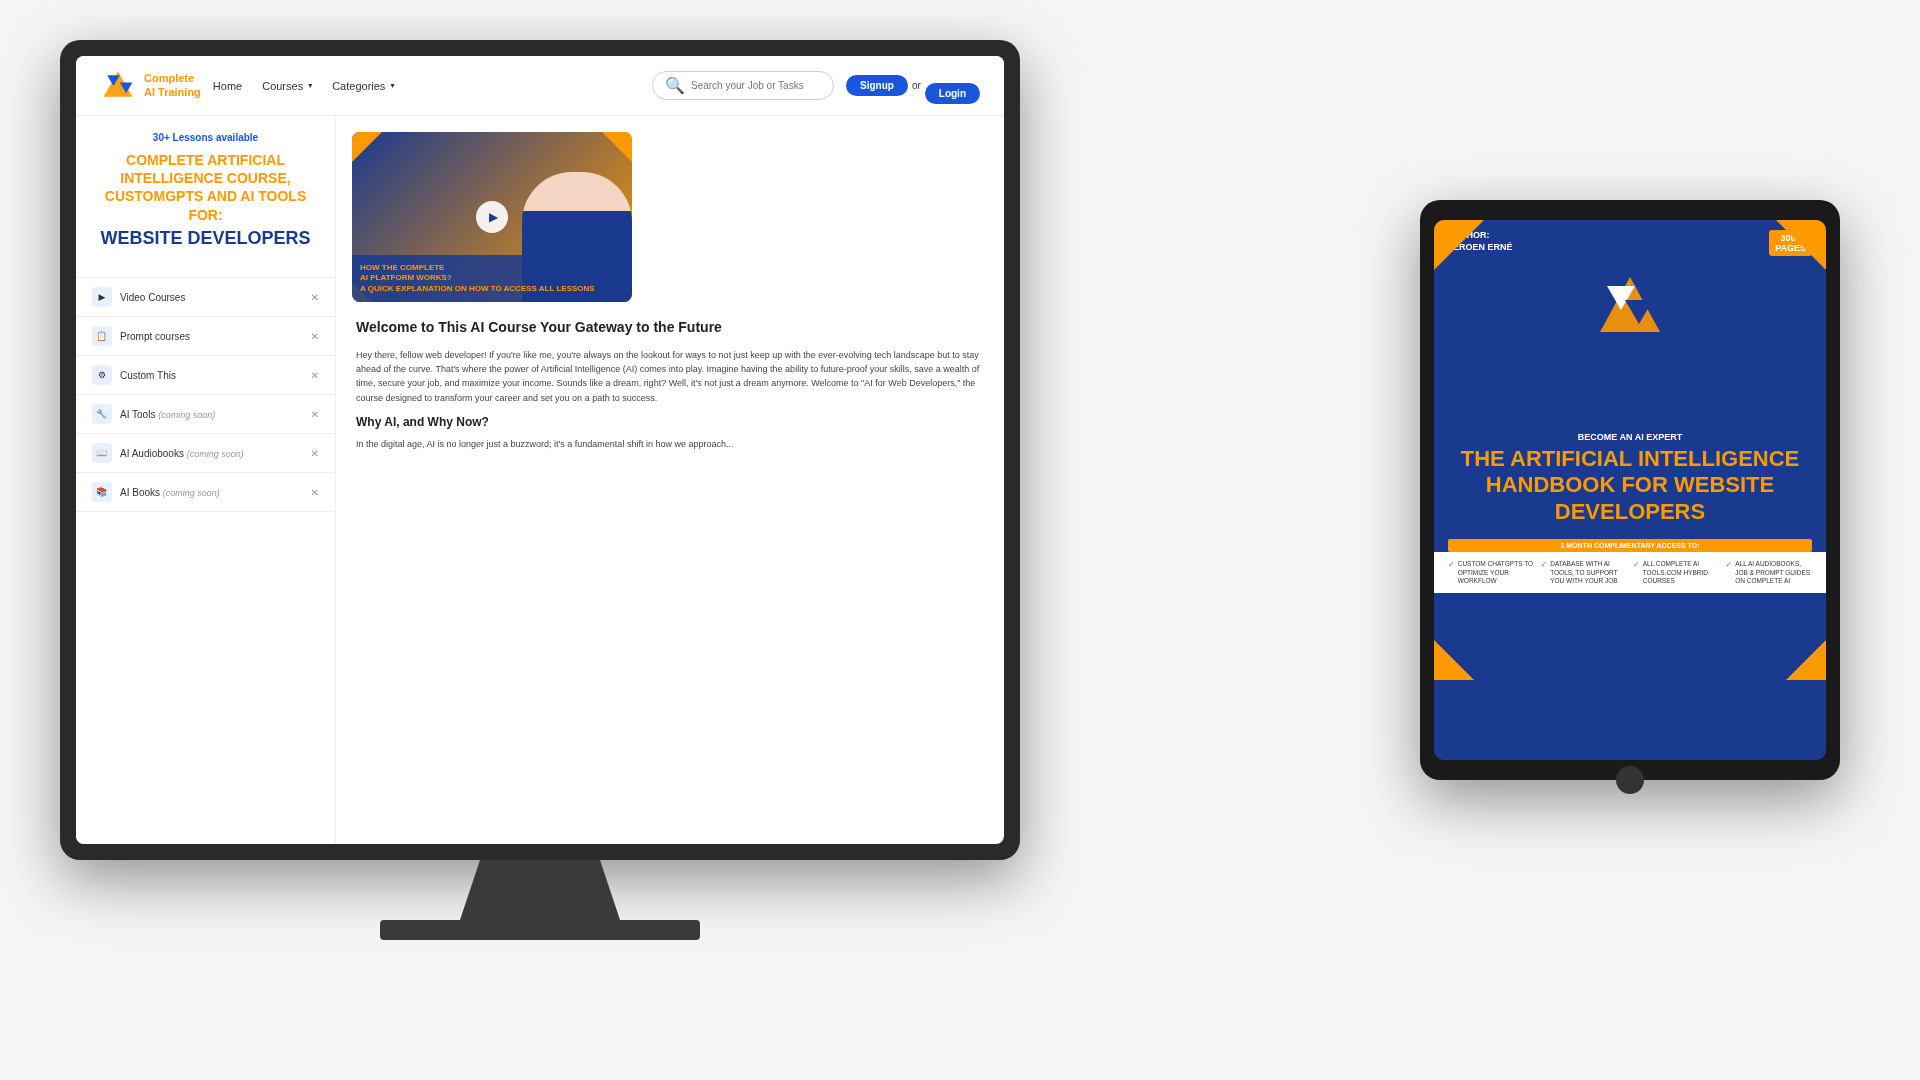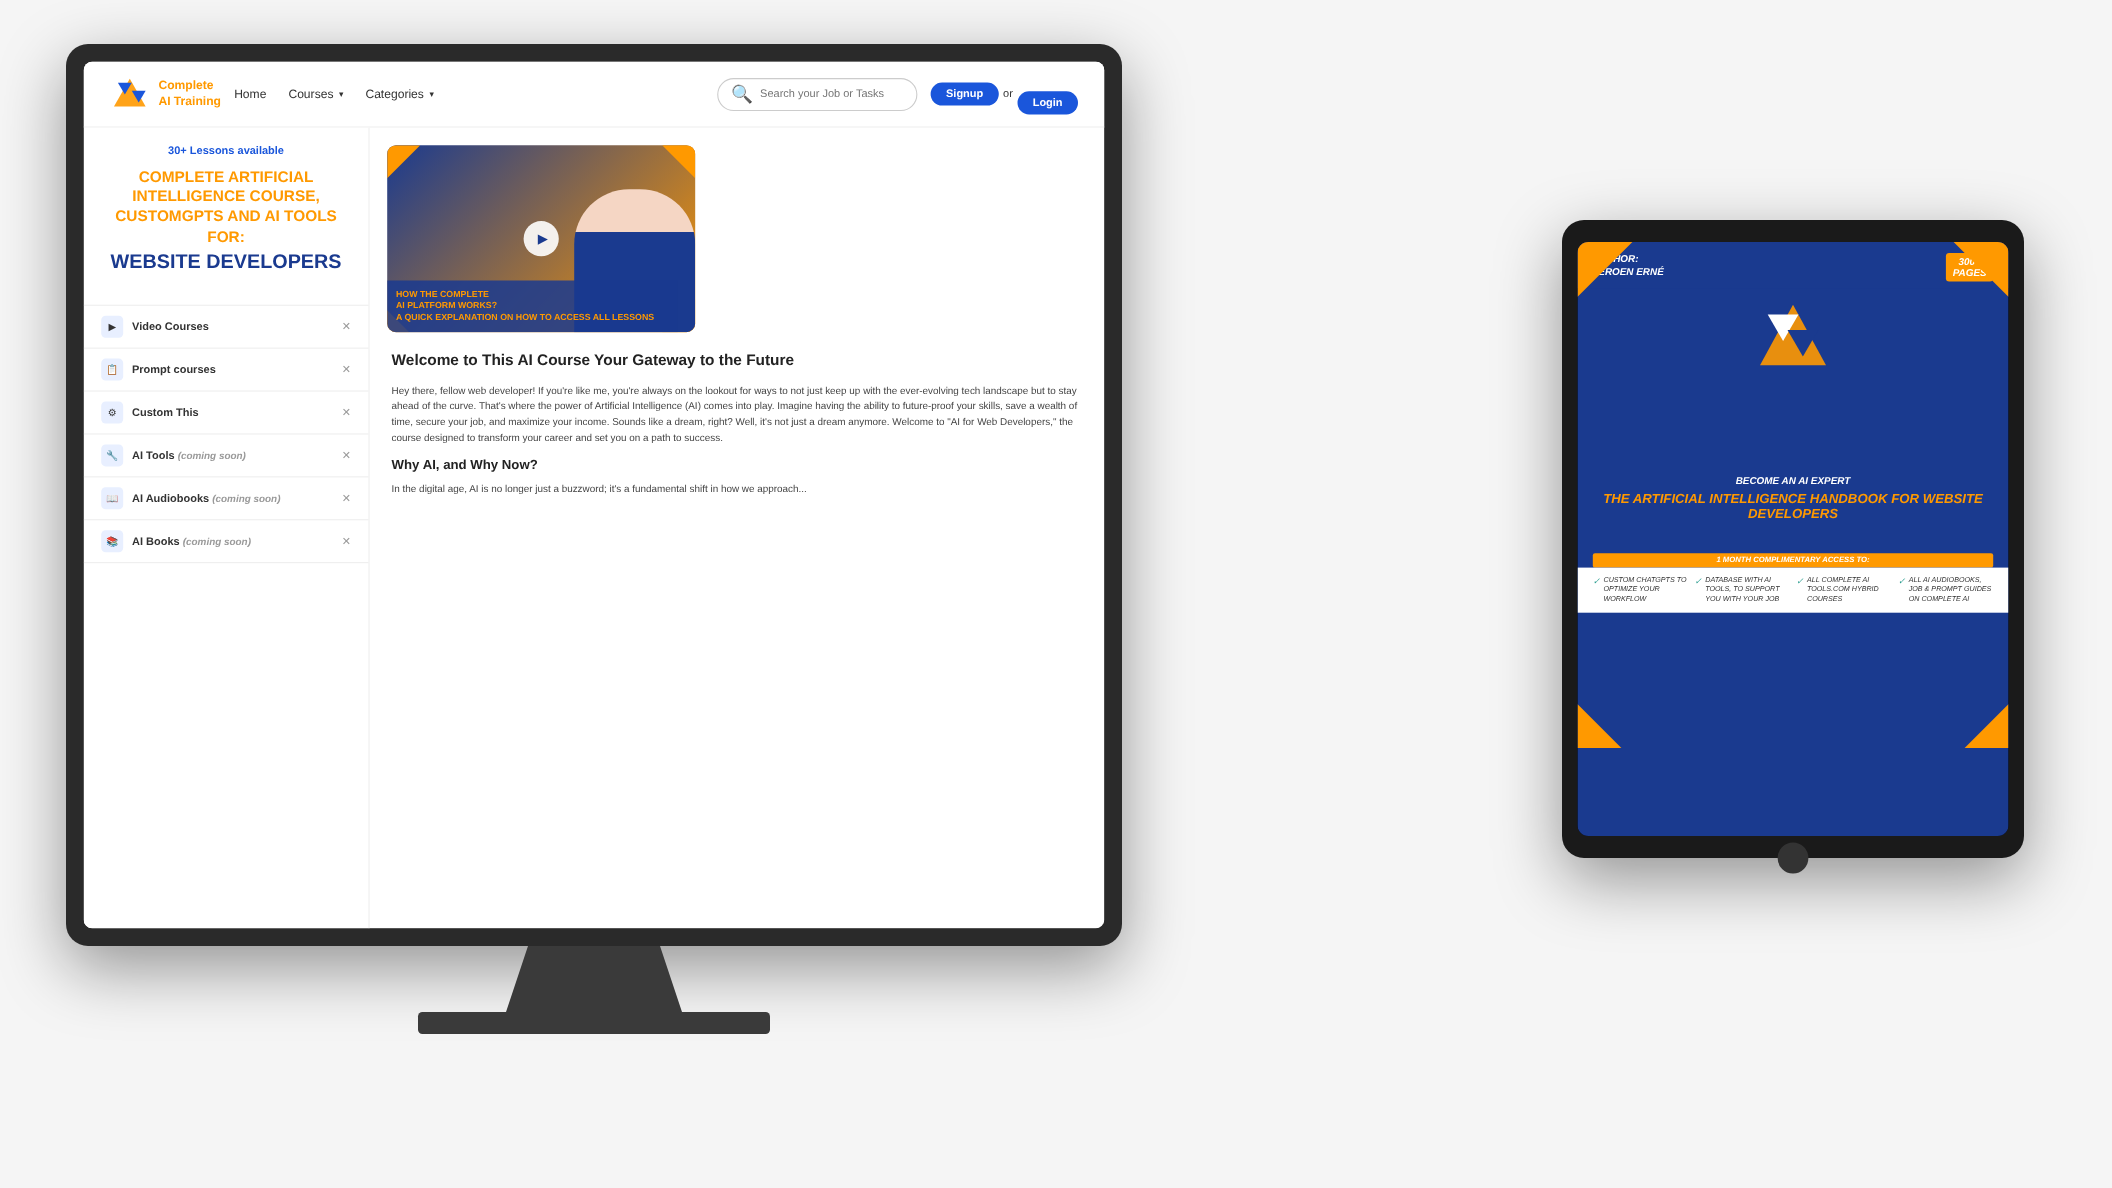--- a/index.html
+++ b/index.html
@@ -240,21 +240,20 @@
       display: flex;
       align-items: center;
       justify-content: center;
       font-size: 9px;
       flex-shrink: 0;
     }
 
     .sidebar-item-label {
       flex: 1;
       font-size: 10px;
-      font-weight: bold;
     }
 
     .sidebar-item-coming {
       font-style: italic;
       color: #999;
       font-size: 9px;
     }
 
     .sidebar-item-close {
       font-size: 10px;
@@ -369,26 +368,25 @@
       height: 100%;
       background: #1a1a1a;
       border-radius: 20px;
       padding: 20px 14px;
       box-shadow: 0 20px 60px rgba(0,0,0,0.4);
     }
 
     .tablet-screen {
       width: 100%;
       height: 100%;
-      background: #000000;
+      background: #7f1d1d;
       border-radius: 10px;
       overflow: hidden;
       display: flex;
       flex-direction: column;
-      font-style: italic;
     }
 
     
     .book-cover {
       width: 100%;
       flex: 1;
       background: #1a3a8f;
       display: flex;
       flex-direction: column;
       padding: 0;
@@ -429,25 +427,25 @@
     .book-subtitle {
       color: #fff;
       font-size: 9px;
       font-weight: 700;
       margin-bottom: 4px;
       text-transform: uppercase;
     }
 
     .book-title-main {
       color: #f90;
-      font-size: 12px;
+      font-size: 22px;
       font-weight: 900;
       text-transform: uppercase;
       line-height: 1.2;
-      margin-bottom: 20px;
+      margin-bottom: 6px;
     }
 
     .book-tagline {
       color: #fff;
       font-size: 10px;
       font-weight: 700;
       line-height: 1.4;
       margin-bottom: 8px;
     }
 

